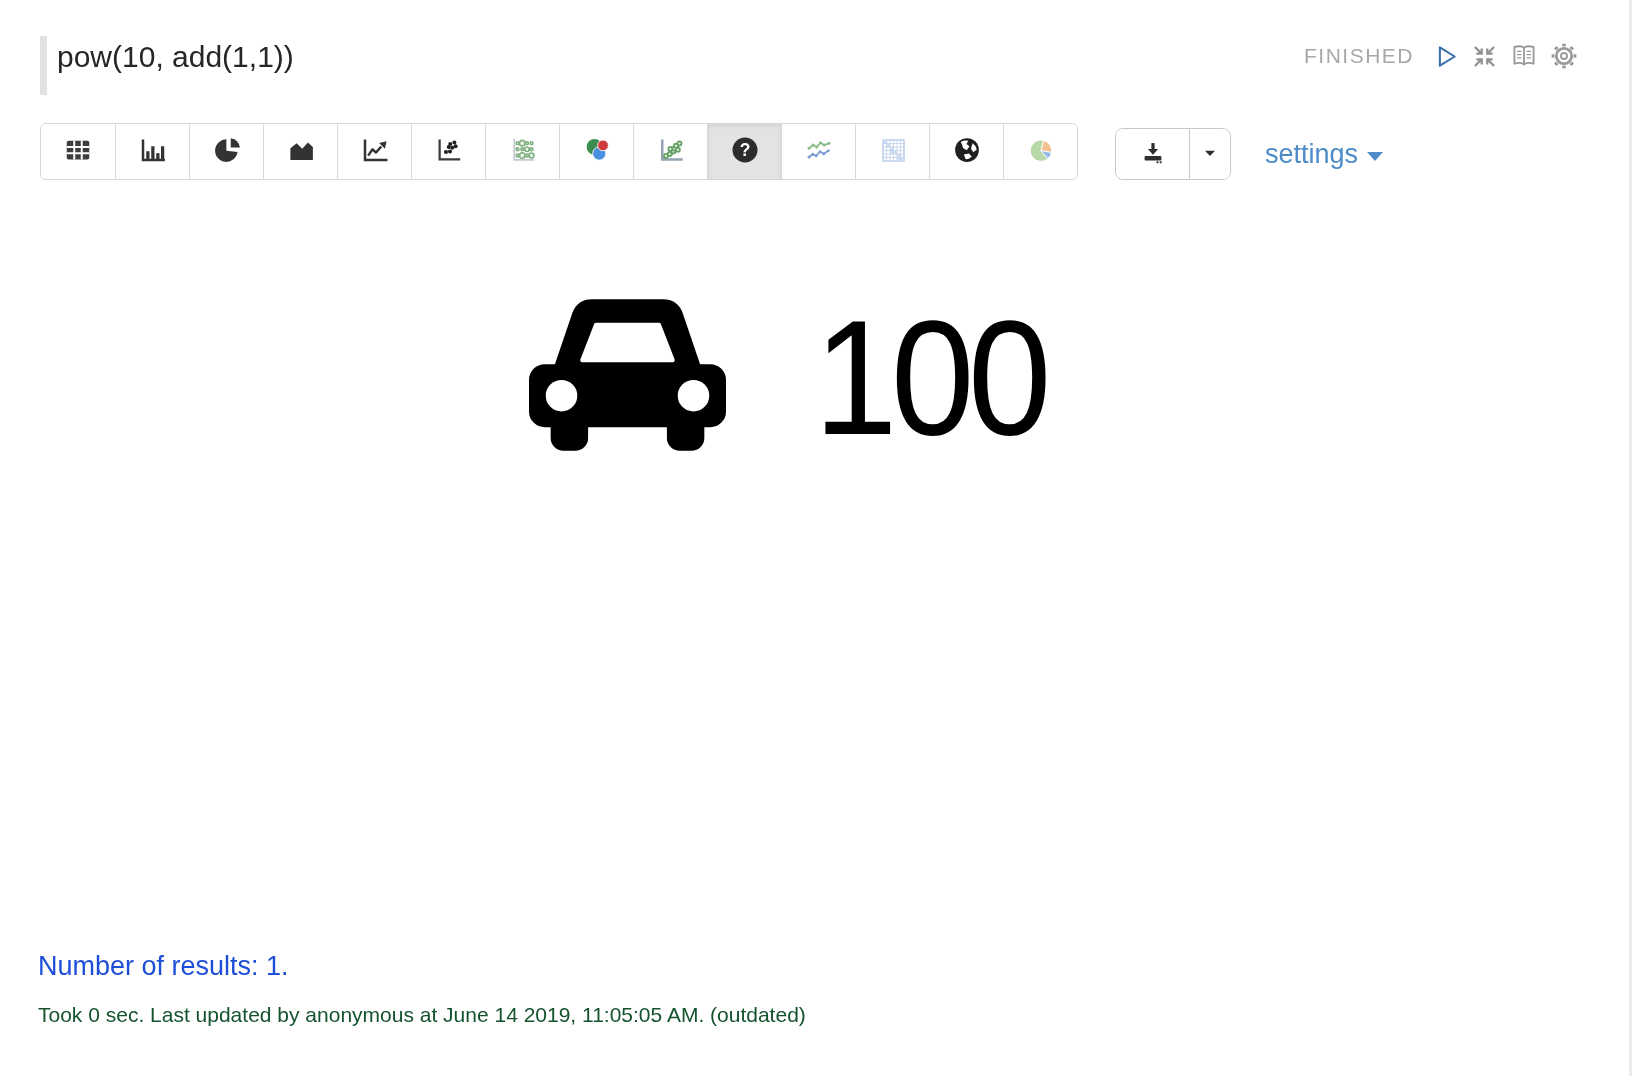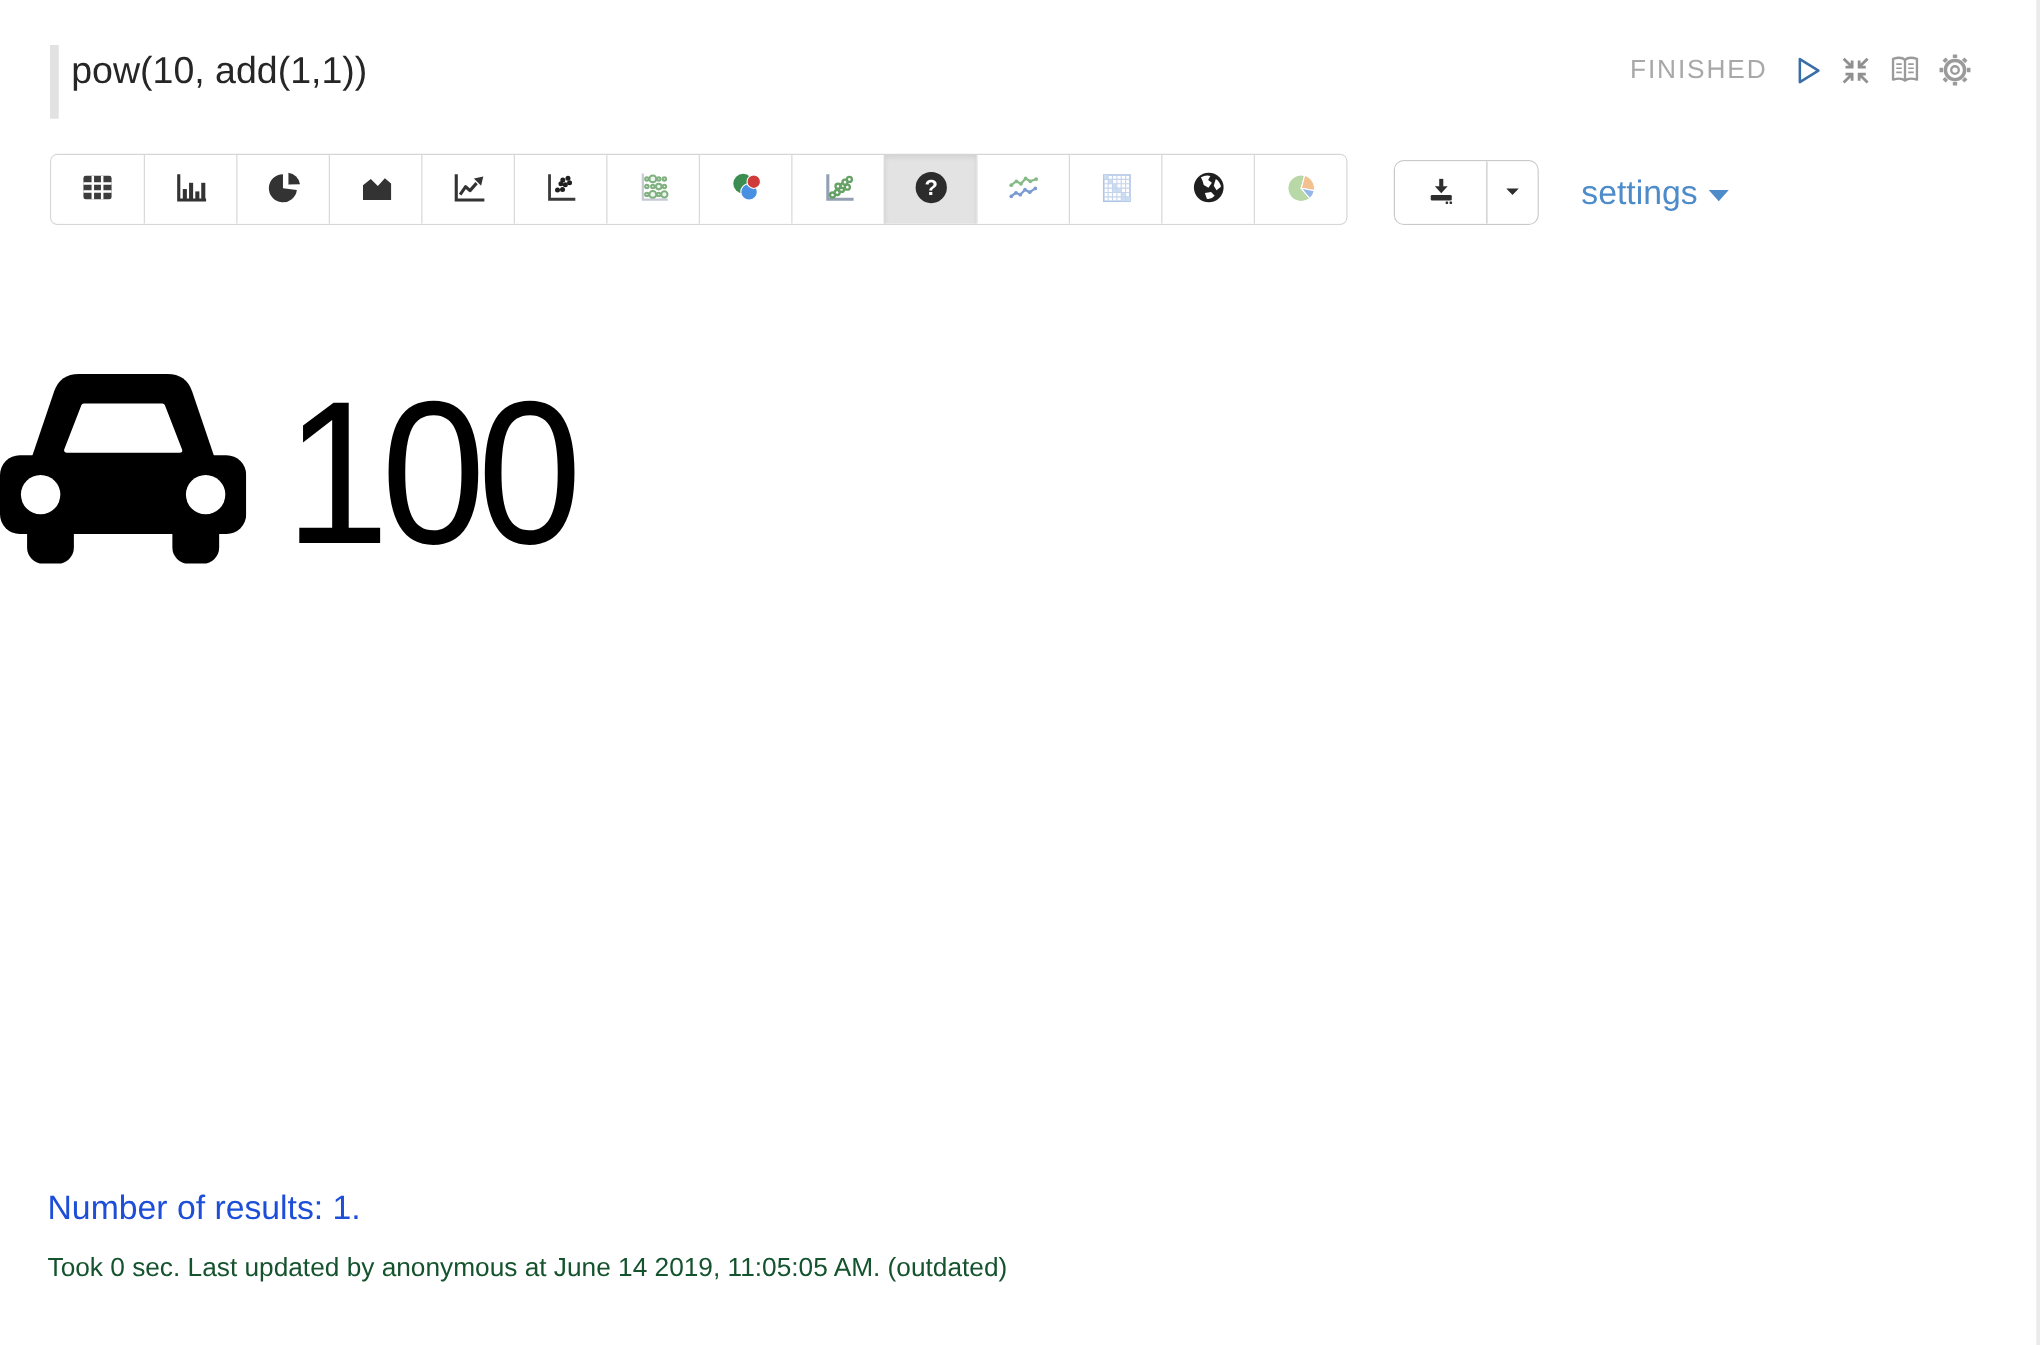--- a/index.html
+++ b/index.html
@@ -60,22 +60,22 @@
   .settings-label { color:#4d8bc9; font-size:27px; }
   .settings-caret {
     width:0; height:0; margin-left:9px; margin-top:4px;
     border-left:8px solid transparent; border-right:8px solid transparent;
     border-top:9px solid #4d8bc9;
   }
 
   
   .result-row {
     margin-top:121px; height:153px;
-    display:flex; align-items:center; 
-    padding-right:38px; gap:31px;
+    display:flex; align-items:center; justify-content:center;
+    padding-right:38px; gap:88px;
   }
   .big-number {
     font-size:163px; line-height:1; letter-spacing:-7px; color:#000;
     transform:scaleX(0.92); transform-origin:left center;
   }
 
   
   .summary-text { margin:497px 0 0 38px; font-size:27px; color:#1d4ed8; }
   .footer-text  { margin:21px 0 0 38px; font-size:21px; color:#14532d; }
 </style>

